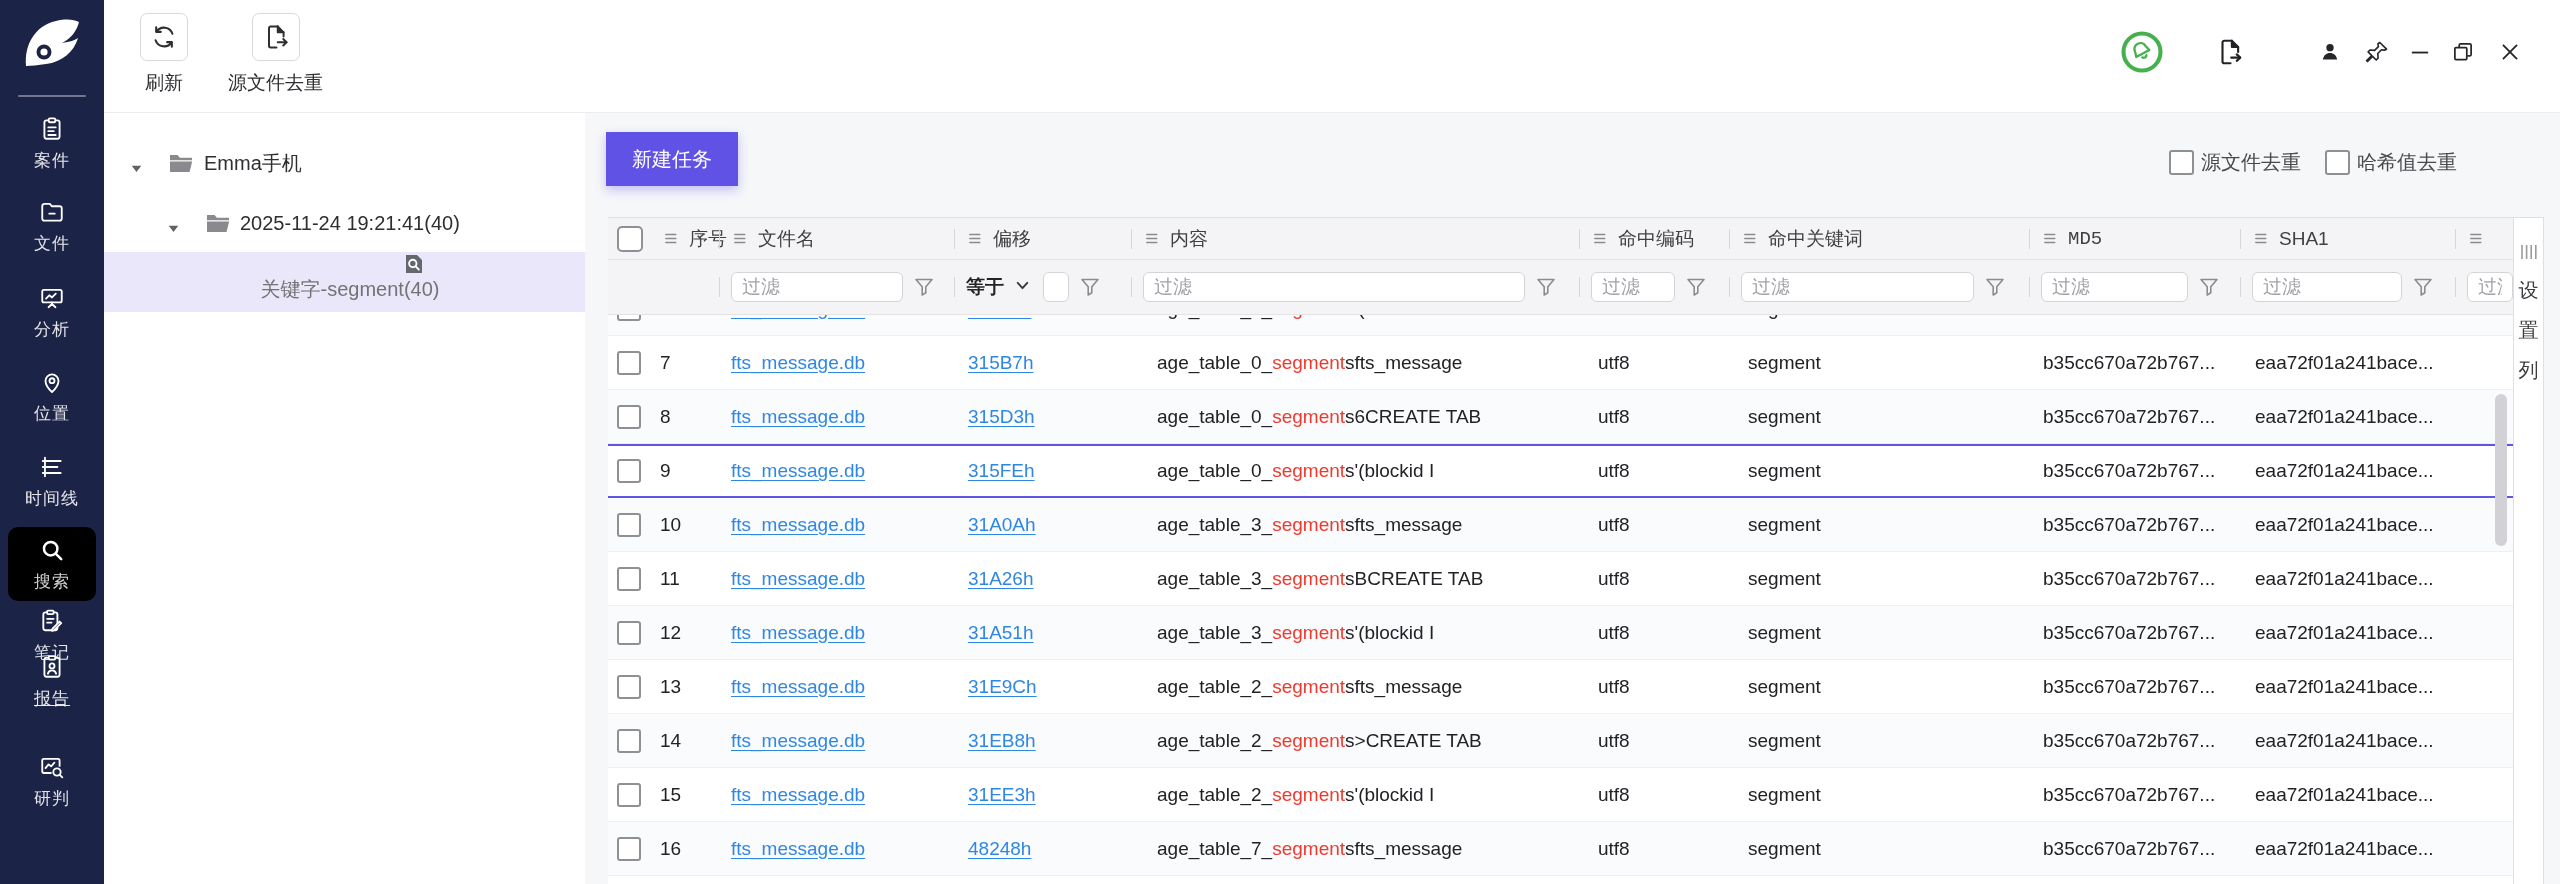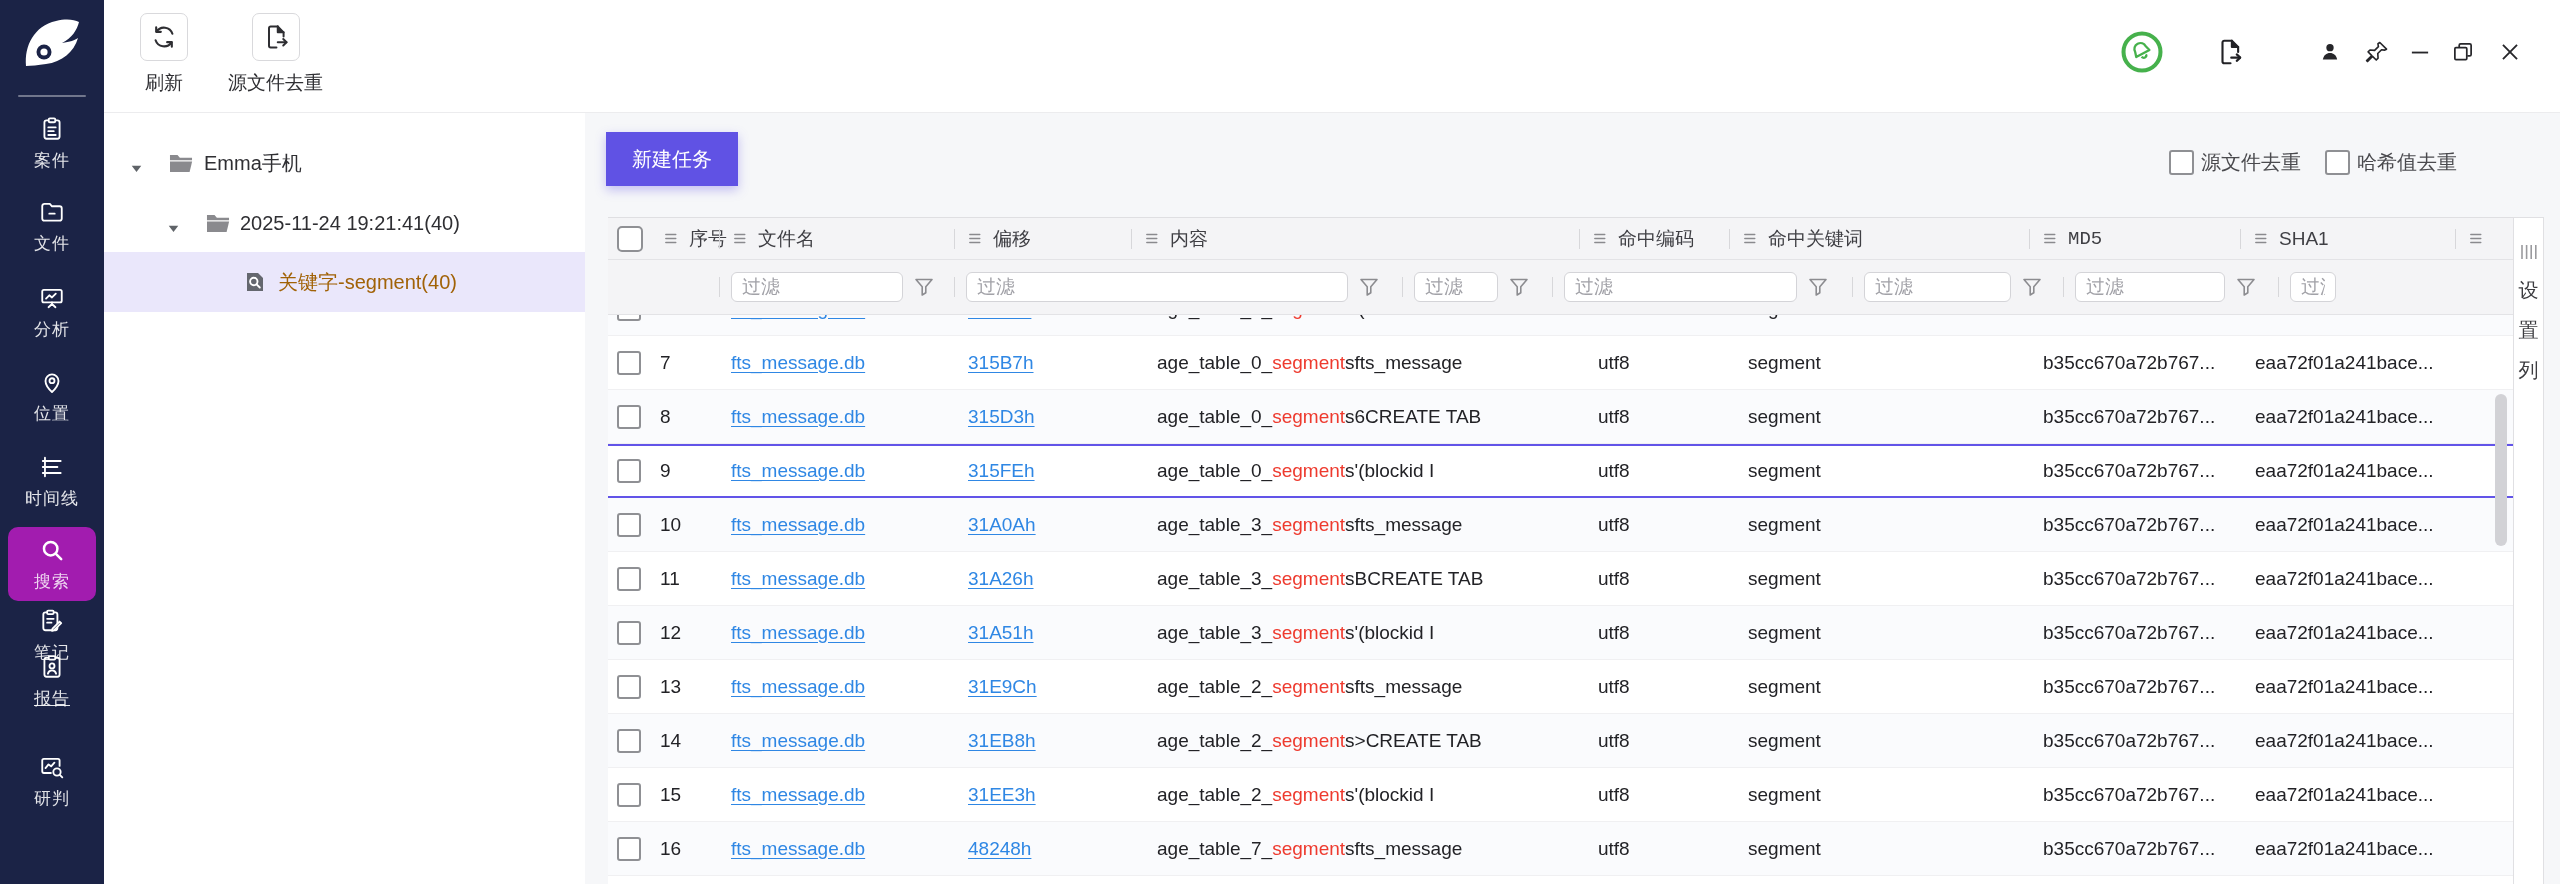--- a/index.html
+++ b/index.html
@@ -7,35 +7,35 @@
        font-family:"Liberation Sans","DejaVu Sans",sans-serif;-webkit-font-smoothing:antialiased;}
 
   
   .sidebar{position:absolute;left:0;top:0;width:104px;height:884px;background:#1b2346;z-index:5;text-align:right;}
   .logo{position:absolute;left:22px;top:16px;width:60px;height:58px;}
   .logo-divider{position:absolute;left:18px;top:95px;width:68px;height:2px;background:rgba(255,255,255,.38);border-radius:1px;}
   .side-item{position:absolute;left:0;width:104px;display:flex;flex-direction:column;align-items:center;
              color:rgba(255,255,255,.9);cursor:pointer;}
   .side-item .ic{width:30px;height:30px;display:flex;align-items:center;justify-content:center;}
   .side-item .lb{margin-top:5px;font-size:17px;letter-spacing:1px;color:rgba(255,255,255,.88);}
-  .side-item.active{left:8px;width:88px;height:74px;background:#a21caf;border-radius:10px;justify-content:center;}
+  .side-item.active{left:8px;width:88px;height:74px;background:#000000;border-radius:10px;justify-content:center;}
   .side-item.active .lb{color:rgba(255,255,255,.82);}
 
   
   .topbar{position:absolute;left:104px;top:0;right:0;height:112px;background:#fff;border-bottom:1px solid #ececee;z-index:4;}
   .toolbtn{position:absolute;top:0;display:flex;flex-direction:column;align-items:center;cursor:pointer;}
   .toolbtn .box{width:46px;height:46px;margin-top:13px;border:1px solid #d9d9dc;border-radius:7px;
                 display:flex;align-items:center;justify-content:center;background:#fff;}
   .toolbtn .tl{margin-top:9px;font-size:19px;color:#2f2f33;}
   .winctl-item{position:absolute;top:30px;width:44px;height:44px;display:flex;align-items:center;justify-content:center;cursor:pointer;}
 
   
   .tree{position:absolute;left:104px;top:113px;width:481px;height:771px;background:#fff;z-index:3;}
   .tnode{position:absolute;left:0;width:481px;display:flex;align-items:center;cursor:pointer;font-size:20px;color:#2f2f33;}
-  .tnode.sel{background:#eae7fb;color:#a16207;}
+  .tnode.sel{background:#eae7fb;color:#737373;flex-direction:column;}
   .tnode .caret{width:13px;height:13px;flex:none;}
   .tnode .fico{flex:none;display:flex;align-items:center;}
 
   
   .main{position:absolute;left:585px;top:113px;right:0;bottom:0;background:#f6f7f9;}
   .new-task{position:absolute;left:21px;top:19px;width:132px;height:54px;border:none;border-radius:0;
             background:#6052e4;color:#fff;font-size:20px;font-family:inherit;cursor:pointer;
             box-shadow:0 4px 10px rgba(96,82,228,.35);}
   .dedup{position:absolute;left:1584px;top:36px;display:flex;gap:24px;align-items:center;}
   .dedup label{display:flex;align-items:center;gap:7px;font-size:20px;color:#4a4a4e;cursor:pointer;}
@@ -378,20 +378,33 @@
       <div class="trow tfilter" id="tfilter">
           <div class="fcell" style="width: 42px;"></div>
           <div class="fcell" style="width: 69px;"></div>
           <div class="fcell" style="width: 235px;">
             <span class="sep"></span>
             <input class="fin" style="width: 172px; margin-left: 12px;" placeholder="过滤">
             <span class="funnel"><svg viewBox="0 0 24 24" width="24" height="24" fill="none" stroke="#8c8c90" stroke-width="1.6" stroke-linejoin="round">
                 <path d="M4 4.5h16l-6.2 7.2v6.1l-3.6 2.2v-8.3z"></path>
               </svg></span>
           </div>
+          <div class="fcell" style="width: 177px;">
+            <span class="sep"></span>
+            <span class="opsel">
+          <span class="optxt">等于</span>
+          <span><svg viewBox="0 0 16 16" width="17" height="17" fill="none" stroke="#3a3a3e" stroke-width="1.8" stroke-linecap="round" stroke-linejoin="round">
+                  <path d="M3.5 5.5L8 10.5l4.5-5"></path>
+                </svg></span>
+        </span>
+        <input class="fin" style="width: 26px; margin-left: 12px; padding: 0px 4px;">
+        <span class="funnel"><svg viewBox="0 0 24 24" width="24" height="24" fill="none" stroke="#8c8c90" stroke-width="1.6" stroke-linejoin="round">
+                <path d="M4 4.5h16l-6.2 7.2v6.1l-3.6 2.2v-8.3z"></path>
+              </svg></span>
+          </div>
           <div class="fcell" style="width: 448px;">
             <span class="sep"></span>
             <input class="fin" style="width: 382px; margin-left: 12px;" placeholder="过滤">
             <span class="funnel"><svg viewBox="0 0 24 24" width="24" height="24" fill="none" stroke="#8c8c90" stroke-width="1.6" stroke-linejoin="round">
                 <path d="M4 4.5h16l-6.2 7.2v6.1l-3.6 2.2v-8.3z"></path>
               </svg></span>
           </div>
           <div class="fcell" style="width: 150px;">
             <span class="sep"></span>
             <input class="fin" style="width: 84px; margin-left: 12px;" placeholder="过滤">

